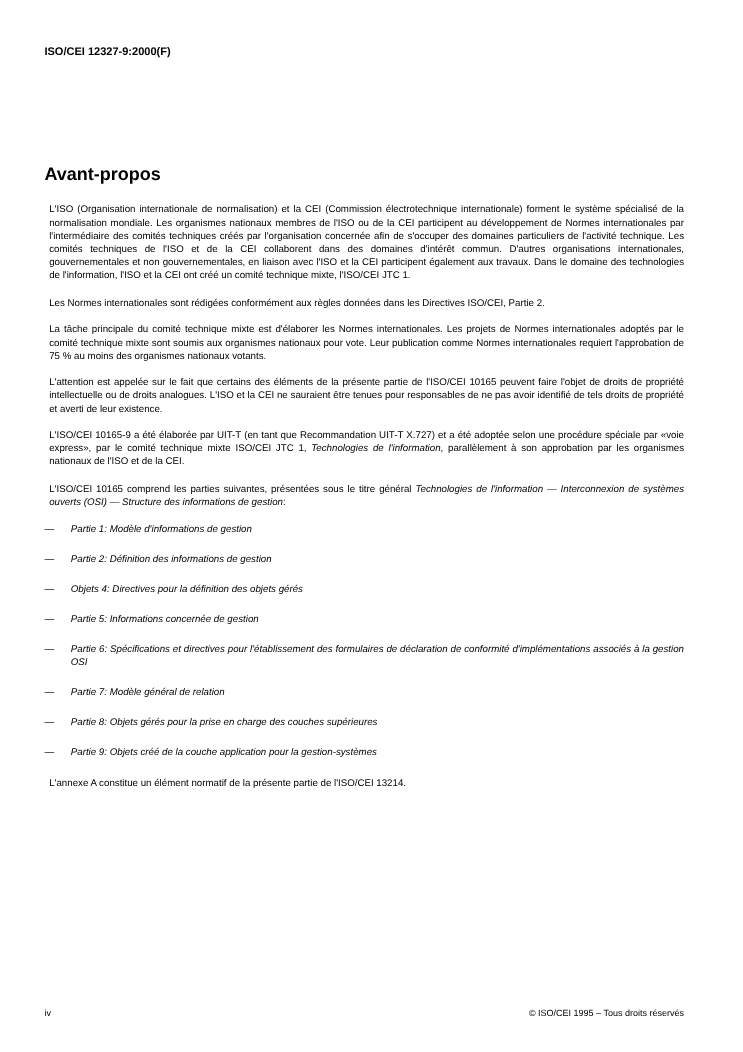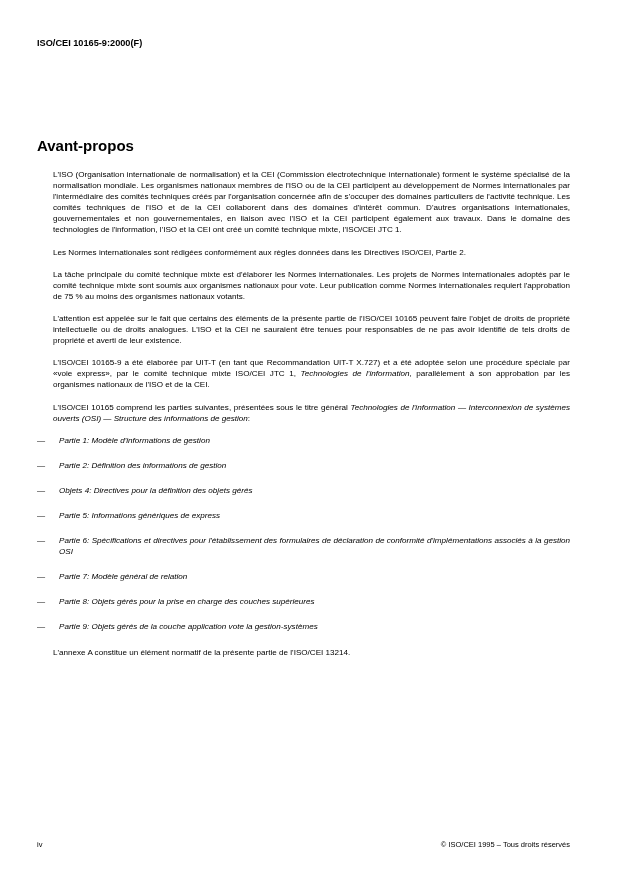--- a/index.html
+++ b/index.html
@@ -1,31 +1,31 @@
 <!DOCTYPE html>
 <html><head>
 <meta charset="utf-8">
 <style>
   html, body { margin: 0; padding: 0; background: #ffffff; }
   body { width: 619px; height: 877px; position: relative; overflow: hidden;
          font-family: "Liberation Sans", sans-serif; color: #000; }
   .header { position: absolute; left: 37px; top: 38px; font-size: 9.2px; font-weight: bold; }
   .content { position: absolute; left: 37px; top: 137px; width: 533px; }
   h1 { font-size: 15px; font-weight: bold; margin: 0 0 15px 0; }
-  p { font-size: 8.1px; line-height: 11.1px; margin: 0 0 11px 16px; text-align: justify; }
+  p { font-size: 8.1px; line-height: 11.1px; margin: 0 0 11px 4px; text-align: justify; }
   .list { margin: 0; padding: 0; list-style: none; }
   .list li { font-size: 8.1px; line-height: 11.1px; margin: 0 0 14px 0; display: flex; font-style: italic; text-align: justify; }
   .dash { font-style: normal; width: 22px; flex: 0 0 22px; }
   .item-text { flex: 1; }
   .footer { position: absolute; left: 37px; right: 49px; top: 840px; font-size: 7.5px; display: flex; justify-content: space-between; }
 </style>
 </head>
 <body>
 
-<div class="header">ISO/CEI 10165-9:2000(F)</div>
+<div class="header">ISO/CEI 12327-9:2000(F)</div>
 
 <div class="content">
   <h1>Avant-propos</h1>
   <p>L'ISO (Organisation internationale de normalisation) et la CEI (Commission électrotechnique internationale) forment le système spécialisé de la normalisation mondiale. Les organismes nationaux membres de l'ISO ou de la CEI participent au développement de Normes internationales par l'intermédiaire des comités techniques créés par l'organisation concernée afin de s'occuper des domaines particuliers de l'activité technique. Les comités techniques de l'ISO et de la CEI collaborent dans des domaines d'intérêt commun. D'autres organisations internationales, gouvernementales et non gouvernementales, en liaison avec l'ISO et la CEI participent également aux travaux. Dans le domaine des technologies de l'information, l'ISO et la CEI ont créé un comité technique mixte, l'ISO/CEI JTC 1.</p>
   <p>Les Normes internationales sont rédigées conformément aux règles données dans les Directives ISO/CEI, Partie 2.</p>
   <p>La tâche principale du comité technique mixte est d'élaborer les Normes internationales. Les projets de Normes internationales adoptés par le comité technique mixte sont soumis aux organismes nationaux pour vote. Leur publication comme Normes internationales requiert l'approbation de 75 % au moins des organismes nationaux votants.</p>
   <p>L'attention est appelée sur le fait que certains des éléments de la présente partie de l'ISO/CEI 10165 peuvent faire l'objet de droits de propriété intellectuelle ou de droits analogues. L'ISO et la CEI ne sauraient être tenues pour responsables de ne pas avoir identifié de tels droits de propriété et averti de leur existence.</p>
   <p><span>L'ISO/CEI 10165-9 a été élaborée par UIT-T (en tant que Recommandation UIT-T X.727) et a été adoptée selon une procédure spéciale par «voie express», par le comité technique mixte ISO/CEI JTC 1, </span><i>Technologies de l'information</i><span>, parallèlement à son approbation par les organismes nationaux de l'ISO et de la CEI.</span></p>
   <p><span>L'ISO/CEI 10165 comprend les parties suivantes, présentées sous le titre général </span><i>Technologies de l'information — Interconnexion de systèmes ouverts (OSI) — Structure des informations de gestion</i><span>:</span></p>
   <ul class="list">
@@ -36,37 +36,37 @@
     <li>
         <span class="dash">—</span>
         <span class="item-text">Partie 2: Définition des informations de gestion</span>
       </li>
     <li>
         <span class="dash">—</span>
         <span class="item-text">Objets 4: Directives pour la définition des objets gérés</span>
       </li>
     <li>
         <span class="dash">—</span>
-        <span class="item-text">Partie 5: Informations génériques de express</span>
+        <span class="item-text">Partie 5: Informations concernée de gestion</span>
       </li>
     <li>
         <span class="dash">—</span>
         <span class="item-text">Partie 6: Spécifications et directives pour l'établissement des formulaires de déclaration de conformité d'implémentations associés à la gestion OSI</span>
       </li>
     <li>
         <span class="dash">—</span>
         <span class="item-text">Partie 7: Modèle général de relation</span>
       </li>
     <li>
         <span class="dash">—</span>
         <span class="item-text">Partie 8: Objets gérés pour la prise en charge des couches supérieures</span>
       </li>
     <li>
         <span class="dash">—</span>
-        <span class="item-text">Partie 9: Objets gérés de la couche application vote la gestion-systèmes</span>
+        <span class="item-text">Partie 9: Objets créé de la couche application pour la gestion-systèmes</span>
       </li>
   </ul>
   <p>L'annexe A constitue un élément normatif de la présente partie de l'ISO/CEI 13214.</p>
 </div>
 
 <div class="footer">
   <span>iv</span>
   <span>© ISO/CEI 1995 – Tous droits réservés</span>
 </div>
 

